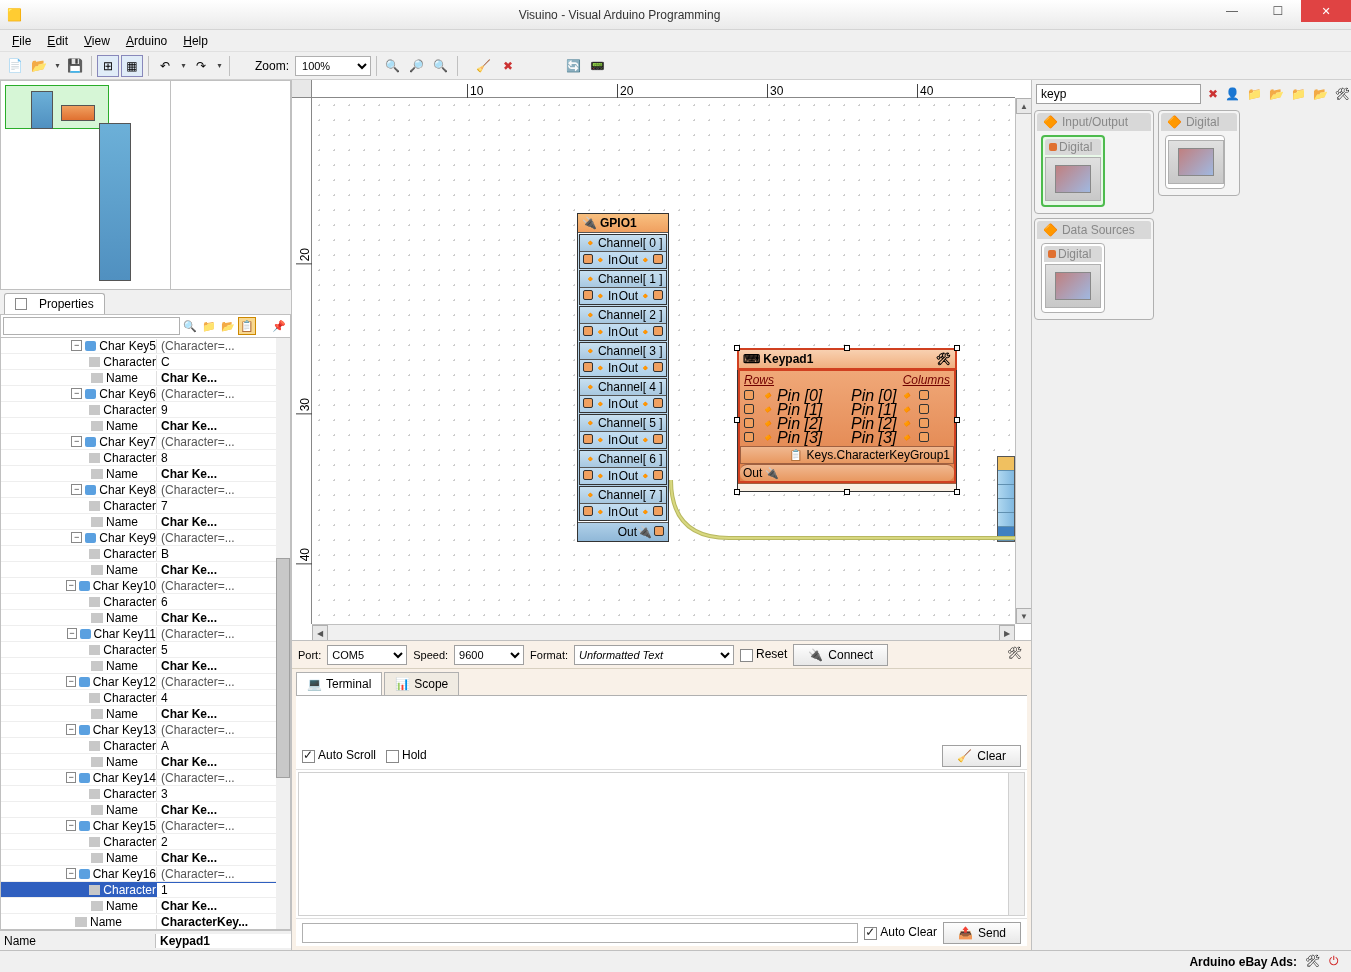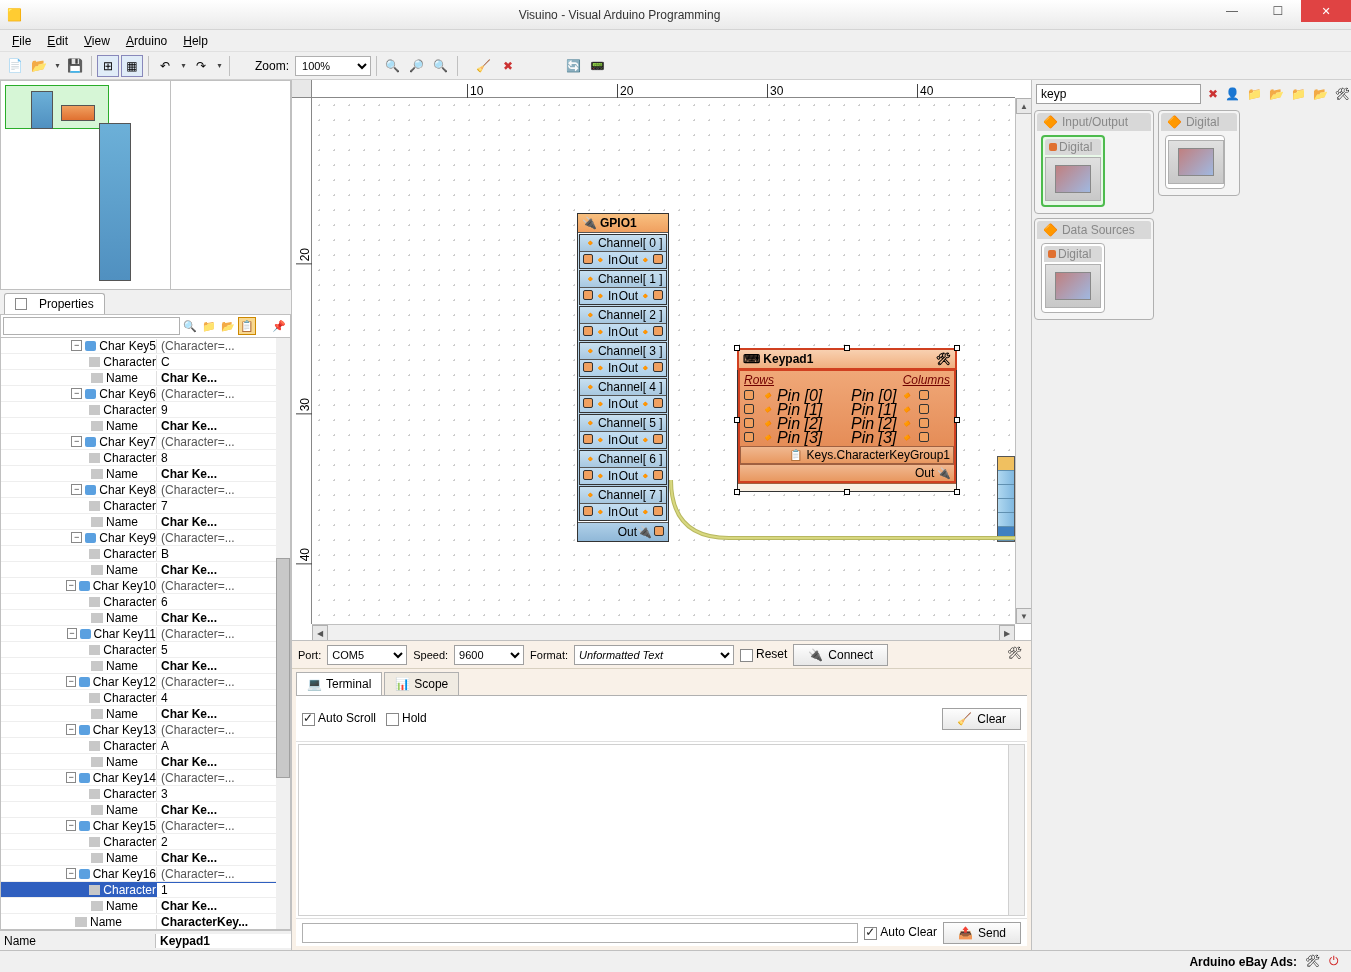--- a/index.html
+++ b/index.html
@@ -99,42 +99,42 @@
 
 .keypad .body { background: linear-gradient(#f0a878, #e08048); border: 2px solid #d04020; }
 .keypad .cols { display: flex; }
 .keypad .col { flex: 1; padding: 2px 4px; font-style: italic; }
 .keypad .col-hdr { color: #700000; font-weight: normal; margin-bottom: 1px; text-decoration: underline; }
 .keypad .prow { display: flex; align-items: center; gap: 3px; height: 14px; font-size: 16px; }
 .keypad .col.r { text-align: right; }
 .keypad .col.r .prow { justify-content: flex-start; }
 .keypad .foot { background: #f9f0e4; padding: 2px; border-top: 1px solid #a06040; }
 .keypad .keys-grp { background: linear-gradient(#f0b890, #e89860); border: 1px solid #a06040; padding: 1px 3px; text-align: right; font-size: 11px; }
-.keypad .out-row { text-align: right; padding: 1px 3px; font-size: 11px; background: linear-gradient(#f0b890, #e89860); border-top:1px solid #a06040; }
+.keypad .out-row { text-align: left; padding: 1px 3px; font-size: 11px; background: linear-gradient(#f0b890, #e89860); border-top:1px solid #a06040;border-radius:7px; }
 .sel-handle { position: absolute; width: 6px; height: 6px; background: #fff; border: 1px solid #000; }
 
 
 .wire { position: absolute; pointer-events: none; }
 
 
 .edge-comp { position: absolute; right: 0; top: 358px; width: 18px; background: linear-gradient(90deg, #b0d8f0, #80b8e0); border: 1px solid #555; }
 .edge-comp .r { height: 14px; border-bottom: 1px solid #6090b0; }
 
 
 .bottom-panel { height: 310px; background: #f9f1e8; border-top: 1px solid #c0c0c0; display: flex; flex-direction: column; }
 .bp-top { height: 28px; display: flex; align-items: center; padding: 0 6px; gap: 6px; border-bottom: 1px solid #d8d0c0; }
 .bp-top label { font-size: 11px; }
 .bp-sel { height: 20px; border: 1px solid #a0a0a0; background: #fff; font-size: 11px; }
 .bp-btn { height: 22px; padding: 0 14px; background: linear-gradient(#fdfdfd, #e8e8e8); border: 1px solid #a0a0a0; display: flex; align-items: center; gap: 5px; font-size: 11px; }
 .bp-cfg { margin-left: auto; width: 18px; height: 18px; }
 .bp-tabs { height: 26px; display: flex; align-items: flex-end; padding-left: 4px; gap: 2px; }
 .bp-tab { background: #fff; border: 1px solid #b0b0b0; border-bottom: none; padding: 4px 10px; display: flex; align-items: center; gap: 4px; font-size: 11px; }
 .bp-tab.inactive { background: #f0ebe2; }
 .bp-content { flex: 1; background: #fff; border-top: 1px solid #b0b0b0; margin: 0 4px 4px 4px; display: flex; flex-direction: column; }
-.bp-row1 { height: 46px; display: flex; align-items: center; padding: 0 6px; gap: 10px; border-bottom: 1px solid #e0e0e0; }
+.bp-row1 { height: 28px; display: flex; align-items: center; padding: 0 6px; gap: 10px; border-bottom: 1px solid #e0e0e0; margin-top: 46px; }
 .termout { flex: 1; background: #fff; border: 1px solid #d0d0d0; margin: 2px; position: relative; }
 .term-scroll-v { position: absolute; right: 0; top: 0; bottom: 0; width: 16px; background: #f0f0f0; border-left: 1px solid #d0d0d0; }
 .bp-row2 { height: 28px; display: flex; align-items: center; padding: 0 6px; gap: 6px; border-top: 1px solid #e0e0e0; }
 .bp-input { flex: 1; height: 20px; border: 1px solid #b0b0b0; }
 
 
 .rp-toolbar { height: 24px; display: flex; align-items: center; gap: 7px; padding: 0 2px; margin-bottom: 4px; }
 .rp-search { flex: 1; height: 20px; border: 1px solid #a0a0a0; background: #fff; padding: 0 4px; font-size: 12px; }
 .rbtn { width: 18px; height: 18px; display: flex; align-items: center; justify-content: center; }
 .palette-groups { display: flex; gap: 4px; flex-wrap: wrap; align-items: flex-start; }

